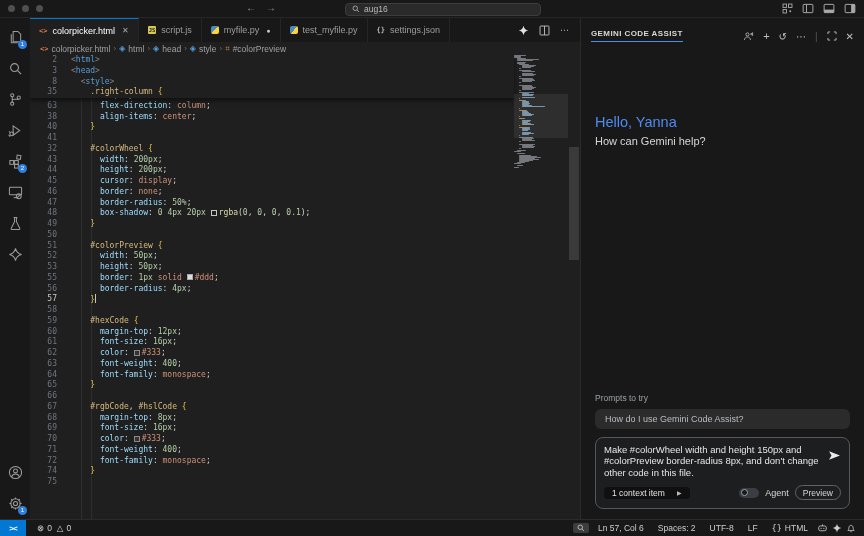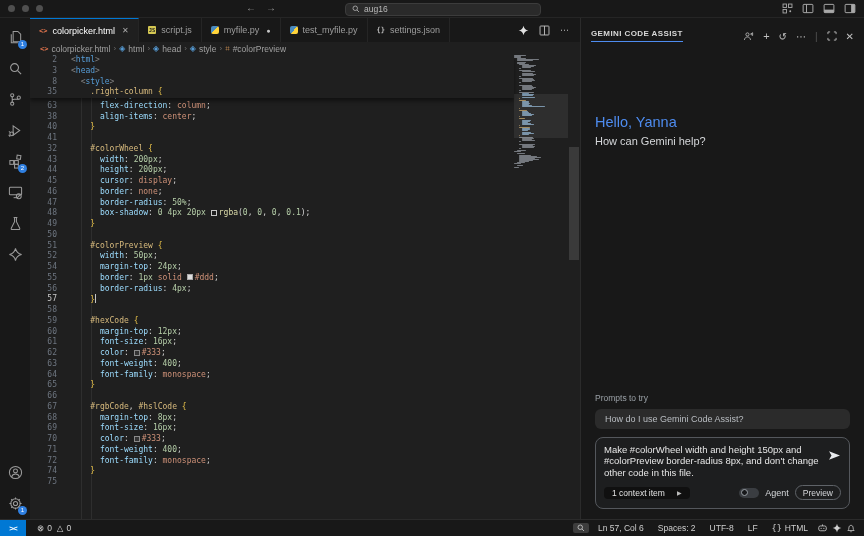--- a/index.html
+++ b/index.html
@@ -282,21 +282,21 @@
           <div class="cl"><span class="ln">43</span><span class="lc"><span>      </span><span class="tk-prop">width</span><span class="tk-pun">:</span><span> </span><span class="tk-num">200px</span><span class="tk-pun">;</span></span></div>
           <div class="cl"><span class="ln">44</span><span class="lc"><span>      </span><span class="tk-prop">height</span><span class="tk-pun">:</span><span> </span><span class="tk-num">200px</span><span class="tk-pun">;</span></span></div>
           <div class="cl"><span class="ln">45</span><span class="lc"><span>      </span><span class="tk-prop">cursor</span><span class="tk-pun">:</span><span> </span><span class="tk-val">display</span><span class="tk-pun">;</span></span></div>
           <div class="cl"><span class="ln">46</span><span class="lc"><span>      </span><span class="tk-prop">border</span><span class="tk-pun">:</span><span> </span><span class="tk-val">none</span><span class="tk-pun">;</span></span></div>
           <div class="cl"><span class="ln">47</span><span class="lc"><span>      </span><span class="tk-prop">border-radius</span><span class="tk-pun">:</span><span> </span><span class="tk-num">50%</span><span class="tk-pun">;</span></span></div>
           <div class="cl"><span class="ln">48</span><span class="lc"><span>      </span><span class="tk-prop">box-shadow</span><span class="tk-pun">:</span><span> </span><span class="tk-num">0</span><span> </span><span class="tk-num">4px</span><span> </span><span class="tk-num">20px</span><span> </span><span class="sw sw-rgba"></span><span class="tk-fn">rgba</span><span class="tk-pun">(</span><span class="tk-num">0</span><span class="tk-pun">,</span><span> </span><span class="tk-num">0</span><span class="tk-pun">,</span><span> </span><span class="tk-num">0</span><span class="tk-pun">,</span><span> </span><span class="tk-num">0.1</span><span class="tk-pun">)</span><span class="tk-pun">;</span></span></div>
           <div class="cl"><span class="ln">49</span><span class="lc"><span>    </span><span class="tk-brace">}</span></span></div>
           <div class="cl"><span class="ln">50</span><span class="lc"></span></div>
           <div class="cl"><span class="ln">51</span><span class="lc"><span>    </span><span class="tk-sel">#colorPreview</span><span> </span><span class="tk-brace">{</span></span></div>
           <div class="cl"><span class="ln">52</span><span class="lc"><span>      </span><span class="tk-prop">width</span><span class="tk-pun">:</span><span> </span><span class="tk-num">50px</span><span class="tk-pun">;</span></span></div>
-          <div class="cl"><span class="ln">54</span><span class="lc"><span>      </span><span class="tk-prop">margin-top</span><span class="tk-pun">:</span><span> </span><span class="tk-num">24px</span><span class="tk-pun">;</span></span></div>
+          <div class="cl"><span class="ln">53</span><span class="lc"><span>      </span><span class="tk-prop">height</span><span class="tk-pun">:</span><span> </span><span class="tk-num">50px</span><span class="tk-pun">;</span></span></div>
           <div class="cl"><span class="ln">55</span><span class="lc"><span>      </span><span class="tk-prop">border</span><span class="tk-pun">:</span><span> </span><span class="tk-num">1px</span><span> </span><span class="tk-val">solid</span><span> </span><span class="sw sw-ddd"></span><span class="tk-val">#ddd</span><span class="tk-pun">;</span></span></div>
           <div class="cl"><span class="ln">56</span><span class="lc"><span>      </span><span class="tk-prop">border-radius</span><span class="tk-pun">:</span><span> </span><span class="tk-num">4px</span><span class="tk-pun">;</span></span></div>
           <div class="cl"><span class="ln cur">57</span><span class="lc"><span>    </span><span class="tk-brace">}</span><span class="caret"></span></span></div>
           <div class="cl"><span class="ln">58</span><span class="lc"></span></div>
           <div class="cl"><span class="ln">59</span><span class="lc"><span>    </span><span class="tk-sel">#hexCode</span><span> </span><span class="tk-brace">{</span></span></div>
           <div class="cl"><span class="ln">60</span><span class="lc"><span>      </span><span class="tk-prop">margin-top</span><span class="tk-pun">:</span><span> </span><span class="tk-num">12px</span><span class="tk-pun">;</span></span></div>
           <div class="cl"><span class="ln">61</span><span class="lc"><span>      </span><span class="tk-prop">font-size</span><span class="tk-pun">:</span><span> </span><span class="tk-num">16px</span><span class="tk-pun">;</span></span></div>
           <div class="cl"><span class="ln">62</span><span class="lc"><span>      </span><span class="tk-prop">color</span><span class="tk-pun">:</span><span> </span><span class="sw sw-333"></span><span class="tk-val">#333</span><span class="tk-pun">;</span></span></div>
           <div class="cl"><span class="ln">63</span><span class="lc"><span>      </span><span class="tk-prop">font-weight</span><span class="tk-pun">:</span><span> </span><span class="tk-num">400</span><span class="tk-pun">;</span></span></div>
           <div class="cl"><span class="ln">64</span><span class="lc"><span>      </span><span class="tk-prop">font-family</span><span class="tk-pun">:</span><span> </span><span class="tk-val">monospace</span><span class="tk-pun">;</span></span></div>

